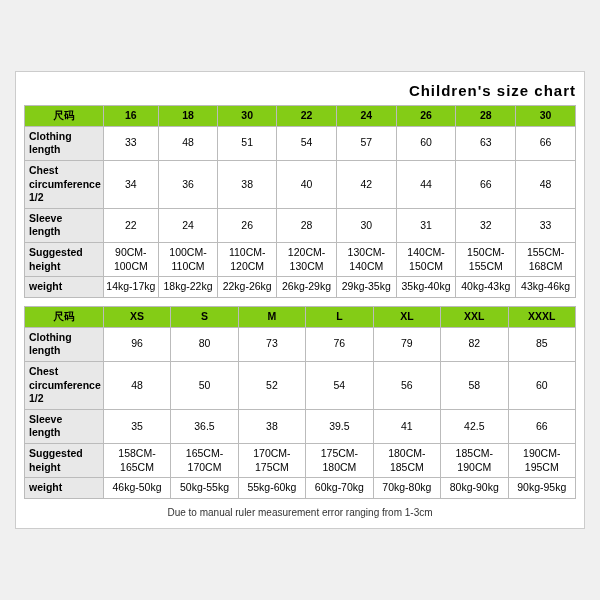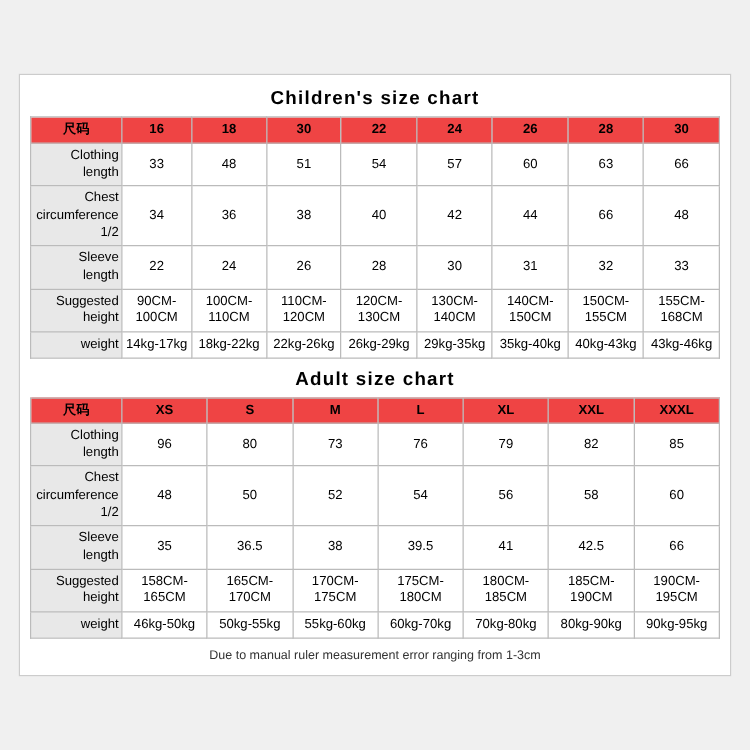--- a/index.html
+++ b/index.html
@@ -13,47 +13,47 @@
       font-family: Arial, sans-serif;
       font-size: 11px;
     }
     .card {
       background: #fff;
       border: 1px solid #ccc;
       padding: 10px 8px;
       width: 570px;
     }
     .chart-title {
-      text-align: center;
+      text-align: right;
       font-size: 15px;
       font-weight: bold;
       margin-bottom: 6px;
       letter-spacing: 1px;
     }
     table {
       width: 100%;
       border-collapse: collapse;
       margin-bottom: 8px;
       font-size: 10.5px;
     }
     th, td {
       border: 1px solid #bbb;
       text-align: center;
       padding: 3px 2px;
       vertical-align: middle;
       line-height: 1.3;
     }
     th {
-      background: #ef4444;
+      background: #84cc16;
       font-weight: bold;
     }
     .row-header {
       background: #e8e8e8;
-      font-weight: normal;
-      text-align: right;
+      font-weight: bold;
+      text-align: left;
       padding-left: 4px;
     }
     .note {
       text-align: center;
       font-size: 10px;
       margin-top: 0;
       color: #333;
     }
   </style>
 </head>
@@ -128,21 +128,20 @@
           <td>22kg-26kg</td>
           <td>26kg-29kg</td>
           <td>29kg-35kg</td>
           <td>35kg-40kg</td>
           <td>40kg-43kg</td>
           <td>43kg-46kg</td>
         </tr>
       </tbody>
   </table>
 
-  <div class="chart-title">Adult size chart</div>
   <table>
     <thead>
       <tr id="adult-header-row">
           <th>尺码</th>
           <th>XS</th>
           <th>S</th>
           <th>M</th>
           <th>L</th>
           <th>XL</th>
           <th>XXL</th>

